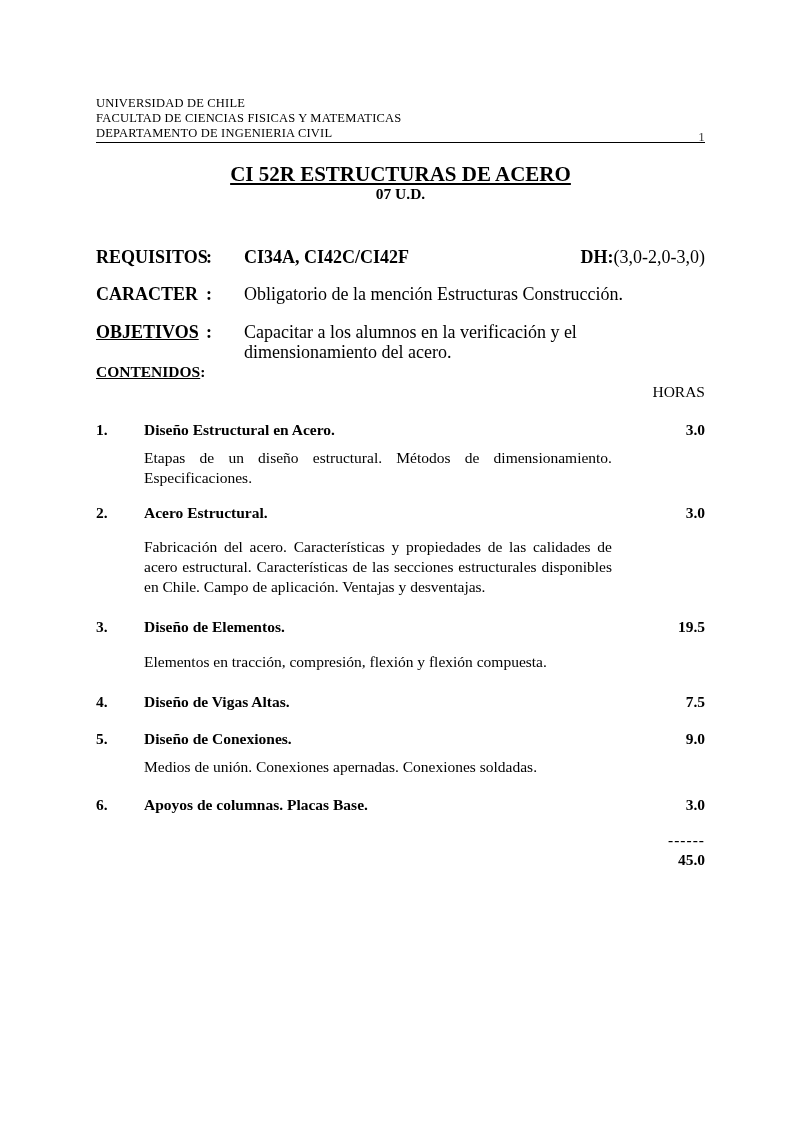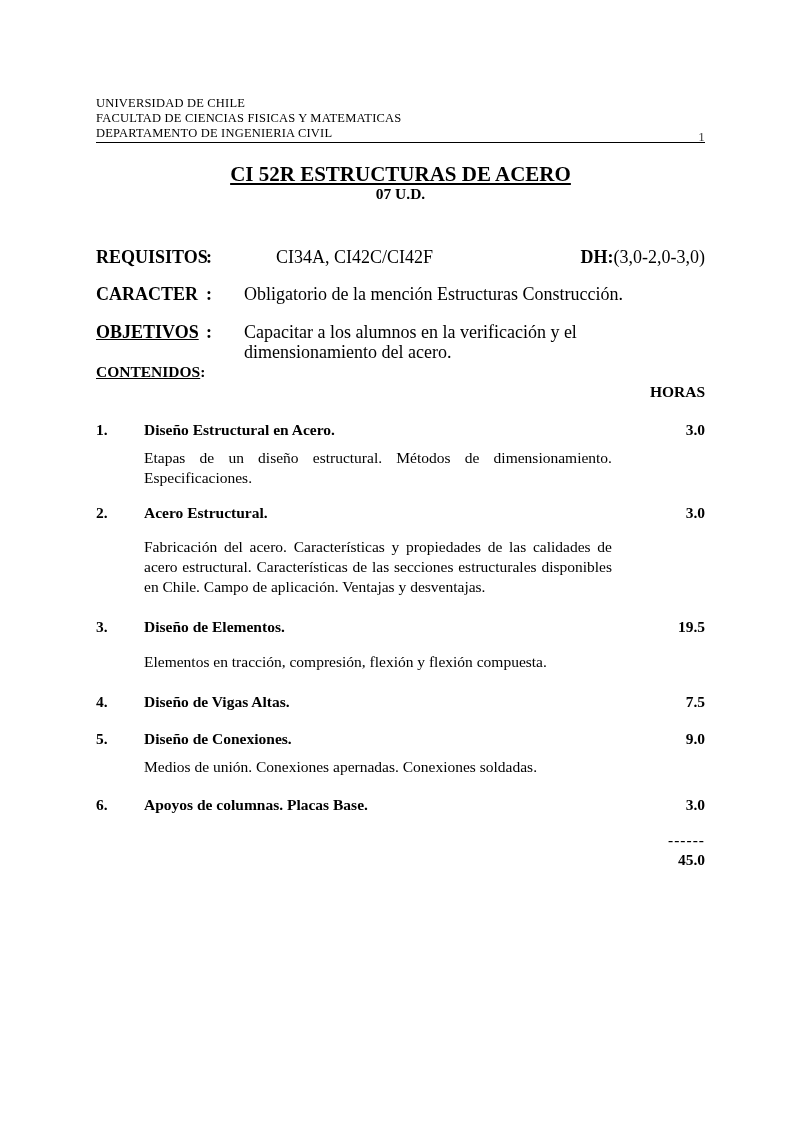--- a/index.html
+++ b/index.html
@@ -28,33 +28,33 @@
   .doc-subtitle { font-size:15.5px; font-weight:bold; line-height:19px; }
 
   
   .field-row {
     display:grid; grid-template-columns:110px 38px 1fr auto;
     font-size:18px; line-height:20px;
   }
   .field-label { font-weight:bold; }
   .field-label.u { text-decoration:underline; }
   .field-colon { font-weight:bold; }
-  .field-value.bold { font-weight:normal;margin-left:32px; }
+  .field-value.bold { font-weight:bold; }
   .field-value.narrow { max-width:352px; }
   .dh-cell { text-align:right; white-space:nowrap; }
   .dh-label { font-weight:bold; }
 
   .mt44 { margin-top:44px; }
   .mt37 { margin-top:17px; }
   .mt38 { margin-top:18px; }
 
   
   .contents-heading { font-size:15.5px; line-height:20px; font-weight:bold; }
   .contents-heading .u { text-decoration:underline; }
-  .horas-header { text-align:right; font-weight:bold; font-size:15.5px; line-height:20px; }
+  .horas-header { text-align:right; font-weight:normal; font-size:15.5px; line-height:20px; }
 
   .item-row { display:flex; font-size:15.5px; line-height:20px; }
   .item-num { width:48px; font-weight:bold; flex:none; }
   .item-title { flex:1; font-weight:bold; }
   .item-hours { font-weight:bold; text-align:right; white-space:nowrap;margin-left:48px; }
   .item-desc {
     margin-left:48px; width:468px;
     font-size:15.5px; line-height:20px;
     text-align:justify;
   }

